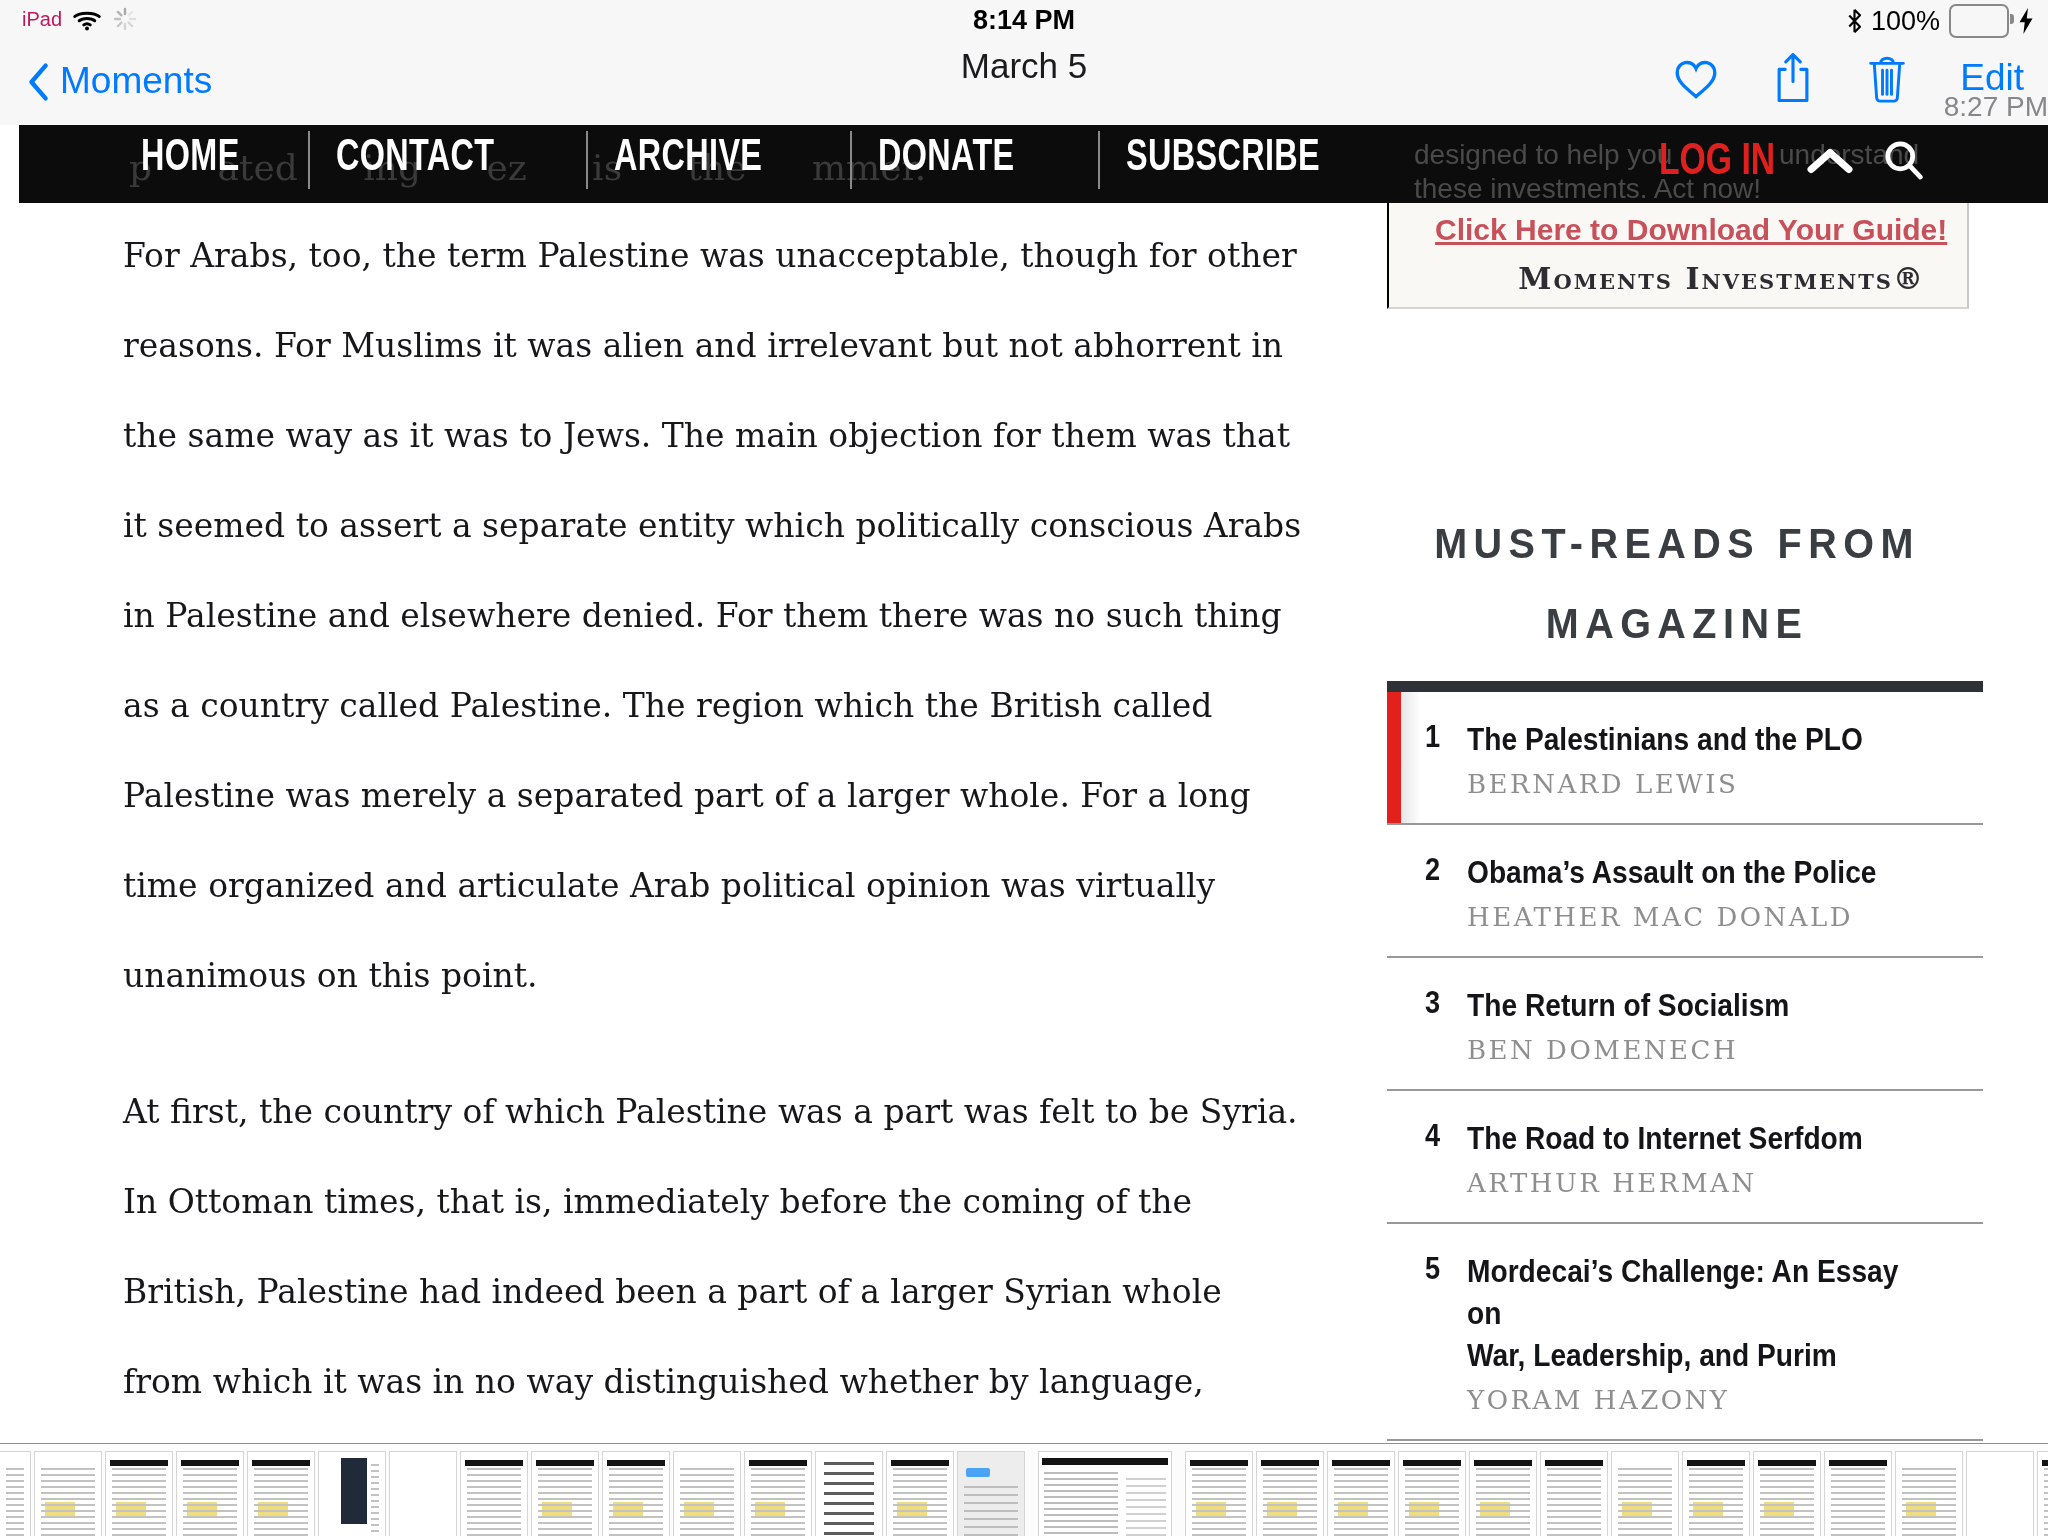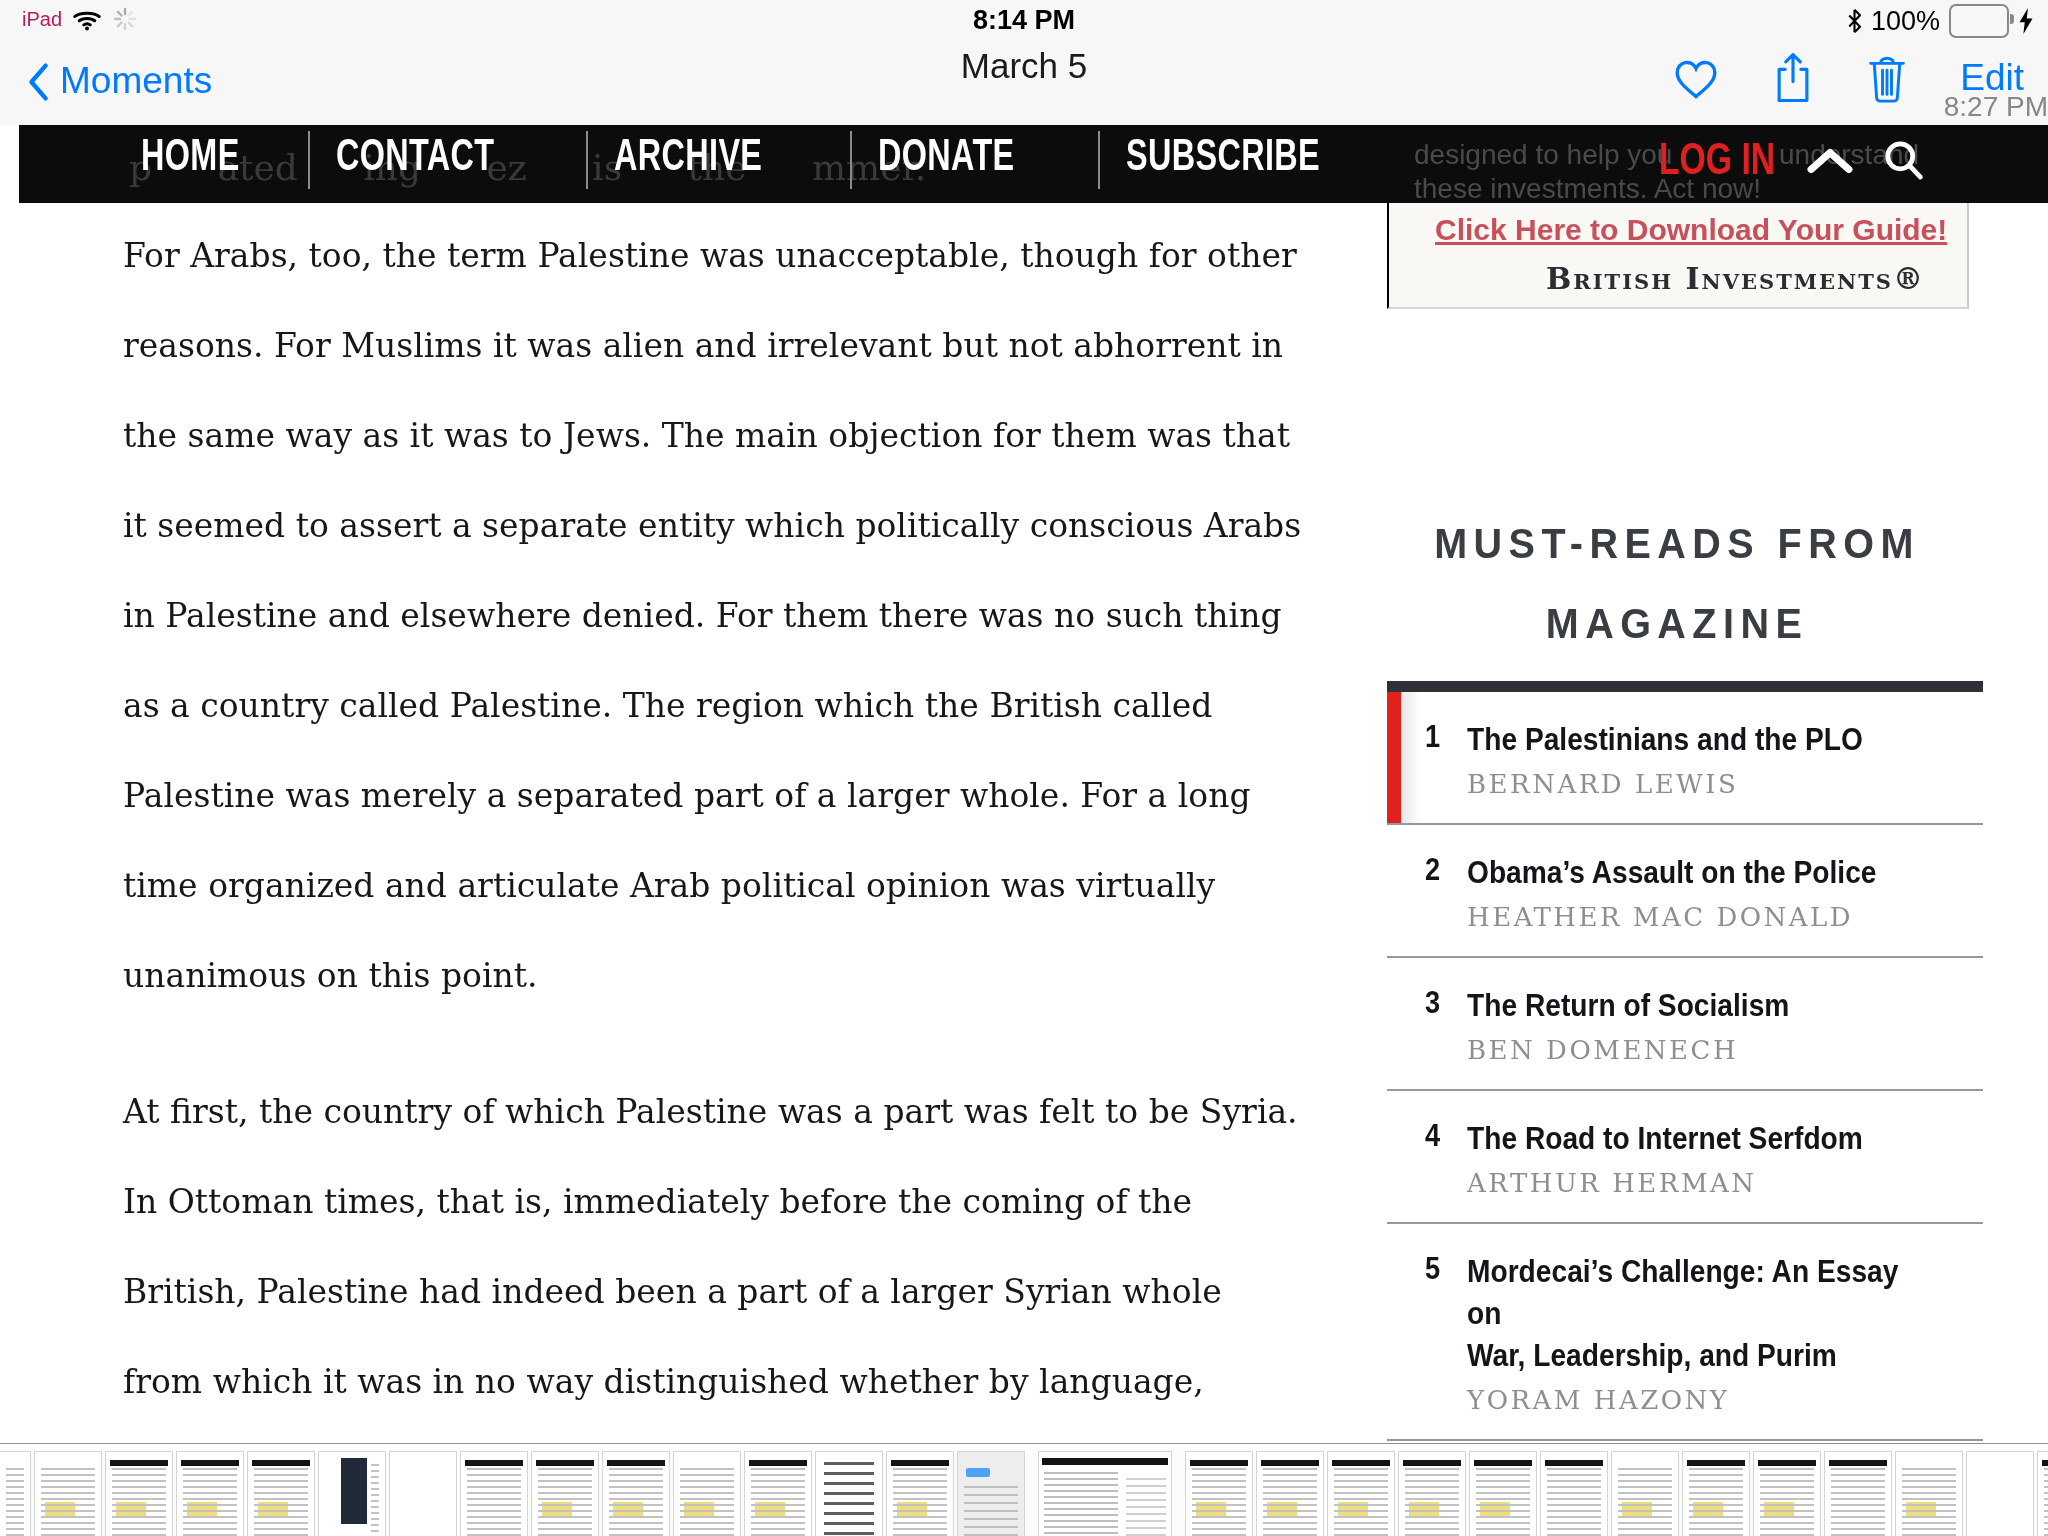--- a/index.html
+++ b/index.html
@@ -217,21 +217,21 @@
       <span class="nav-search">
         <svg width="44" height="46" viewBox="0 0 24 25" fill="none" stroke="#fff" stroke-width="2.6" stroke-linecap="round">
           <circle cx="10.5" cy="10.5" r="6.8"></circle>
             <line x1="15.6" y1="15.6" x2="21.5" y2="21.8"></line>
         </svg>
       </span>
     </div>
 
     <div class="ad">
       <span class="ad-link">Click Here to Download Your Guide!</span>
-      <span class="ad-brand">British Investments®</span>
+      <span class="ad-brand">Moments Investments®</span>
     </div>
 
     <div class="article" id="article">
         <p>For Arabs, too, the term Palestine was unacceptable, though for other
 reasons. For Muslims it was alien and irrelevant but not abhorrent in
 the same way as it was to Jews. The main objection for them was that
 it seemed to assert a separate entity which politically conscious Arabs
 in Palestine and elsewhere denied. For them there was no such thing
 as a country called Palestine. The region which the British called
 Palestine was merely a separated part of a larger whole. For a long

